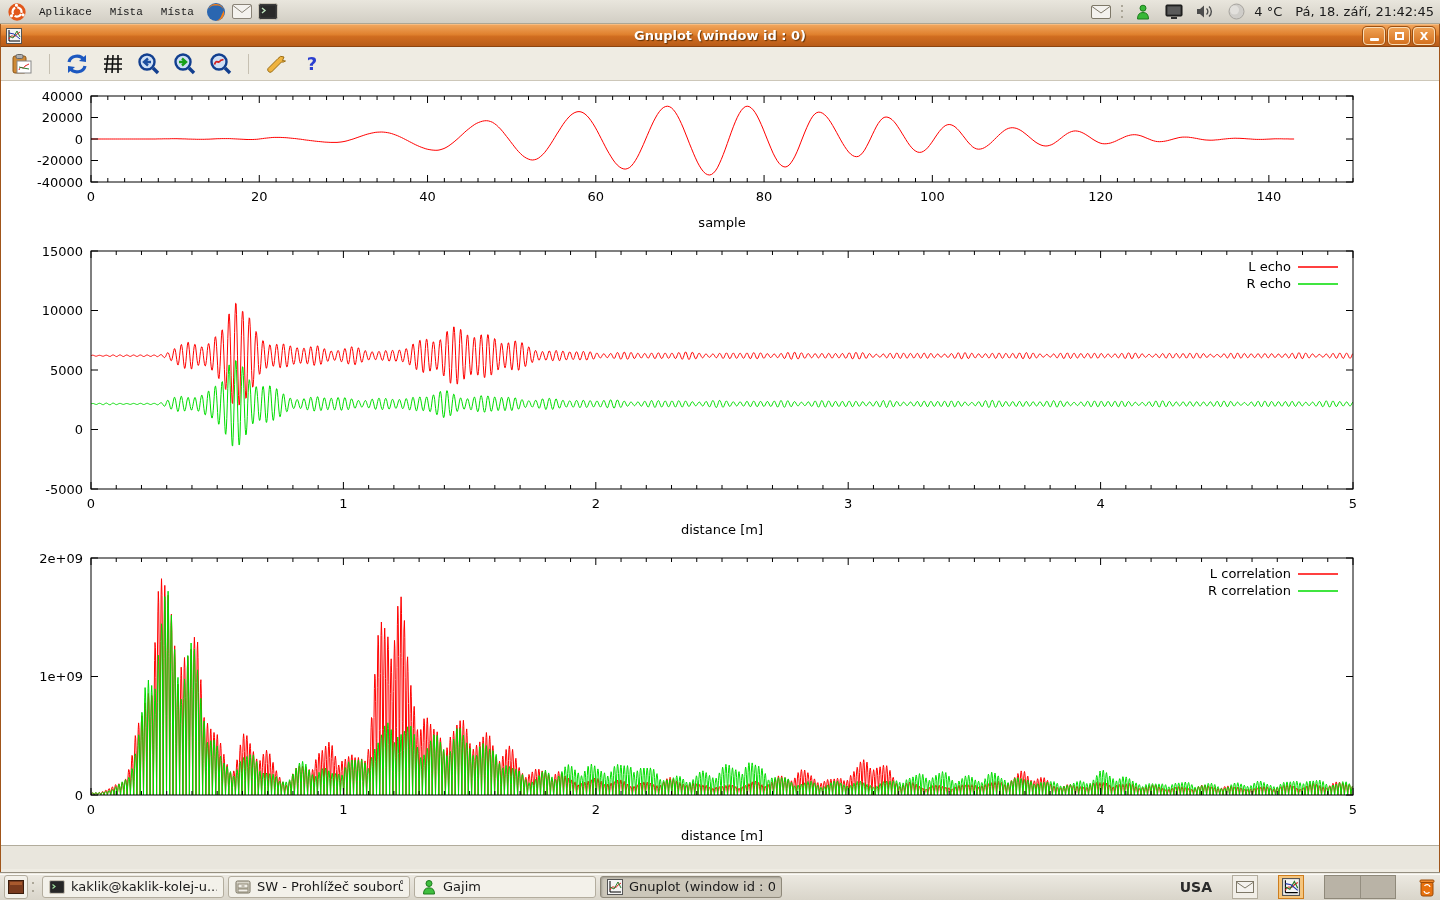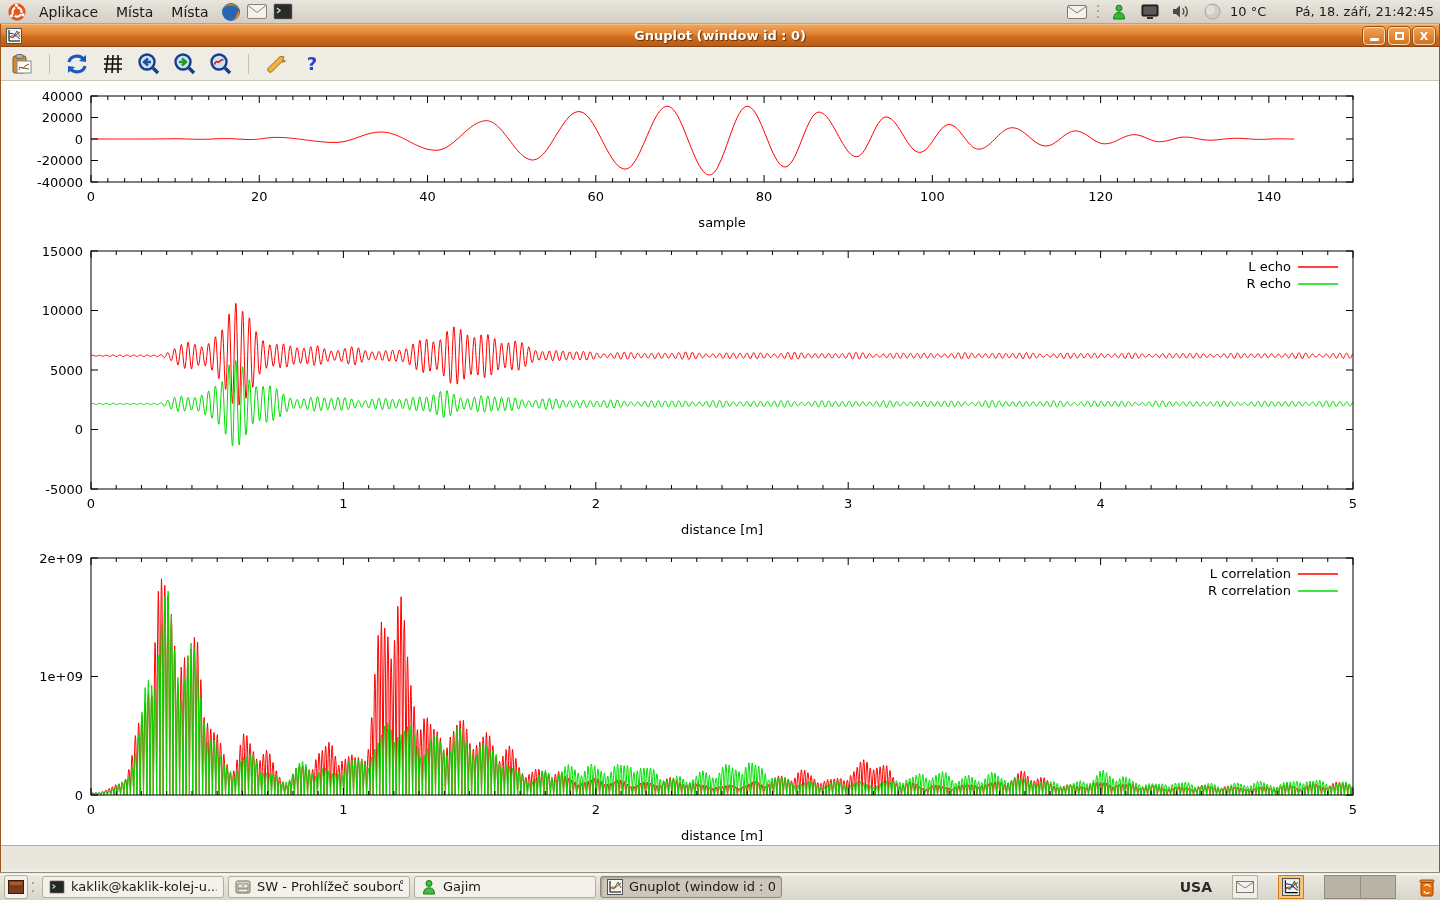--- a/index.html
+++ b/index.html
@@ -6,22 +6,22 @@
   html,body { width:1440px; height:900px; overflow:hidden;
     font-family:"DejaVu Sans","Liberation Sans",sans-serif; background:#d8d4ca; }
 
   
   .panel { position:absolute; left:0; top:0; width:1440px; height:24px;
     background:linear-gradient(#e9e6dd,#d2cec4); border-bottom:1px solid #aca694;
     display:flex; align-items:center; justify-content:space-between; }
   .panel-left, .panel-right { display:flex; align-items:center; height:100%; }
   .panel-left { padding-left:4px; }
   .panel-right { padding-right:6px; gap:5px; }
-  .menu-label { font-size:14px; color:#1a1a1a; padding:0 9px; height:100%;
-    display:flex; align-items:center; cursor:default; }
+  .menu-label { font-size:11px; color:#1a1a1a; padding:0 9px; height:100%;
+    display:flex; align-items:center; cursor:default;font-family:Liberation Mono, monospace; }
   .p-icon { width:22px; height:22px; display:flex; align-items:center; justify-content:center; margin:0 2px; }
   .tray-text { font-size:13px; color:#1a1a1a; white-space:nowrap; }
   .handle { width:6px; height:16px; display:flex; flex-direction:column; justify-content:space-around; align-items:center; }
   .handle i { width:2px; height:2px; background:#9a9484; border-radius:50%; }
 
   
   .gwin { position:absolute; left:0; top:24px; width:1440px; height:848px;
     border-left:1px solid #a0551a; border-right:1px solid #a0551a; background:#efece3; }
   .titlebar { height:23px; background:linear-gradient(#f0a55c,#e0812e 45%,#d06d20 55%,#b95c18);
     border-top:1px solid #f6bc82; border-bottom:1px solid #8c4410;
@@ -136,22 +136,22 @@
         <path d="M1 5 L4 5 L8 1.5 L8 13.5 L4 10 L1 10 Z" fill="#4c4c4c"></path>
         <path d="M10.5 4.5 A4 4 0 0 1 10.5 10.5 M13 2.5 A6.5 6.5 0 0 1 13 12.5" fill="none" stroke="#4c4c4c" stroke-width="1.4"></path>
       </svg>
     </span>
     <span class="p-icon">
       <svg width="17" height="17" viewBox="0 0 17 17">
         <circle cx="8.5" cy="8.5" r="7.5" fill="#cfcdc9" stroke="#a7a49e"></circle>
         <circle cx="6.5" cy="7" r="4.5" fill="#e2e0dc"></circle>
       </svg>
     </span>
-    <span class="tray-text">10 °C</span>
-    <span class="tray-text" style="margin-left:24px;">Pá, 18. září, 21:42:45</span>
+    <span class="tray-text">4 °C</span>
+    <span class="tray-text" style="margin-left:8px;">Pá, 18. září, 21:42:45</span>
   </div>
 </div>
 
 <div class="gwin">
   <div class="titlebar">
     <span class="title-icon">
       <svg width="16" height="16" viewBox="0 0 16 16">
         <rect x="0.5" y="0.5" width="15" height="15" fill="#f5f5f5" stroke="#555"></rect>
         <path d="M3 13 L3 2 M3 13 L14 13" stroke="#000" stroke-width="1"></path>
         <path d="M3 11 C6 4 8 12 11 6 L14 4" stroke="#d22" fill="none"></path>

